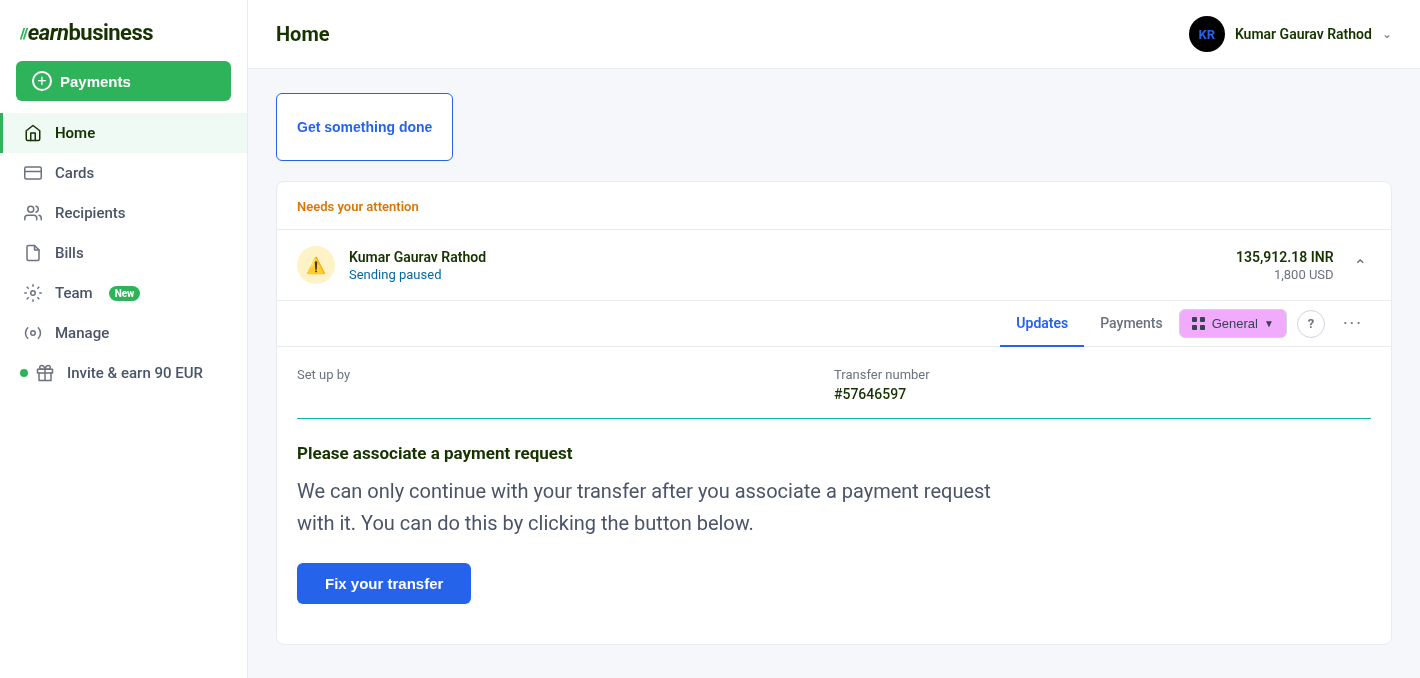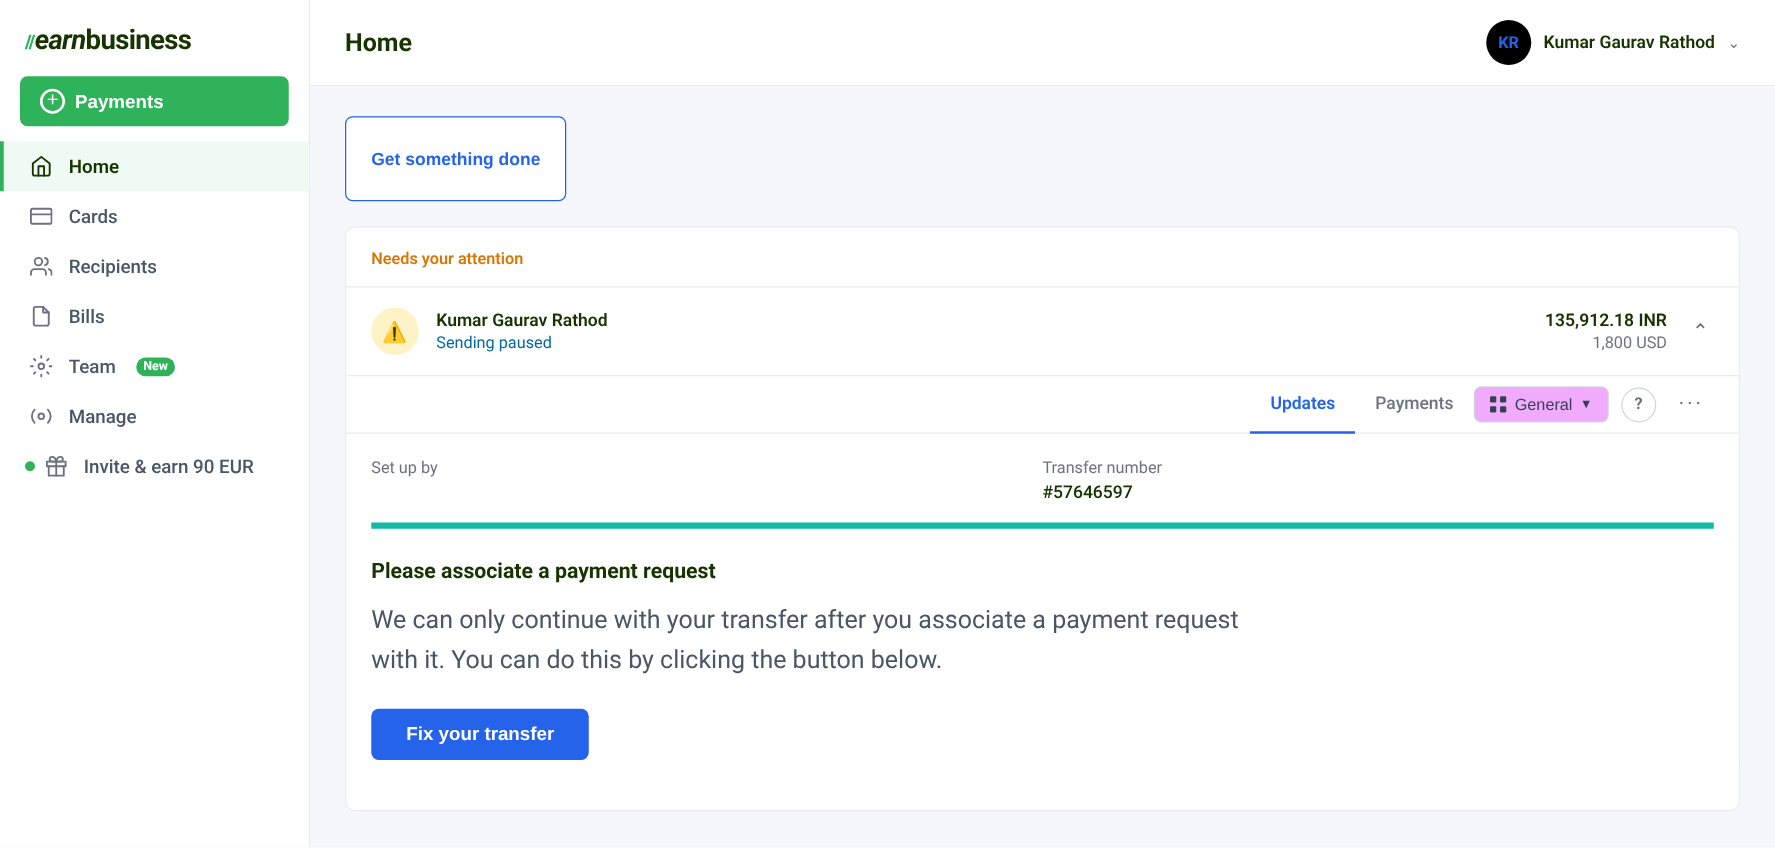--- a/index.html
+++ b/index.html
@@ -329,21 +329,21 @@
     }
 
     
     .tab-content {
       padding: 20px 20px 28px 20px;
     }
     .info-row {
       display: flex;
       gap: 0;
       padding-bottom: 16px;
-      border-bottom: 5px solid #14b8a6;
+      border-bottom: 1px solid #14b8a6;
       margin-bottom: 24px;
     }
     .info-col {
       flex: 1;
     }
     .info-label {
       font-size: 13px;
       color: #6b7280;
       margin-bottom: 4px;
     }

